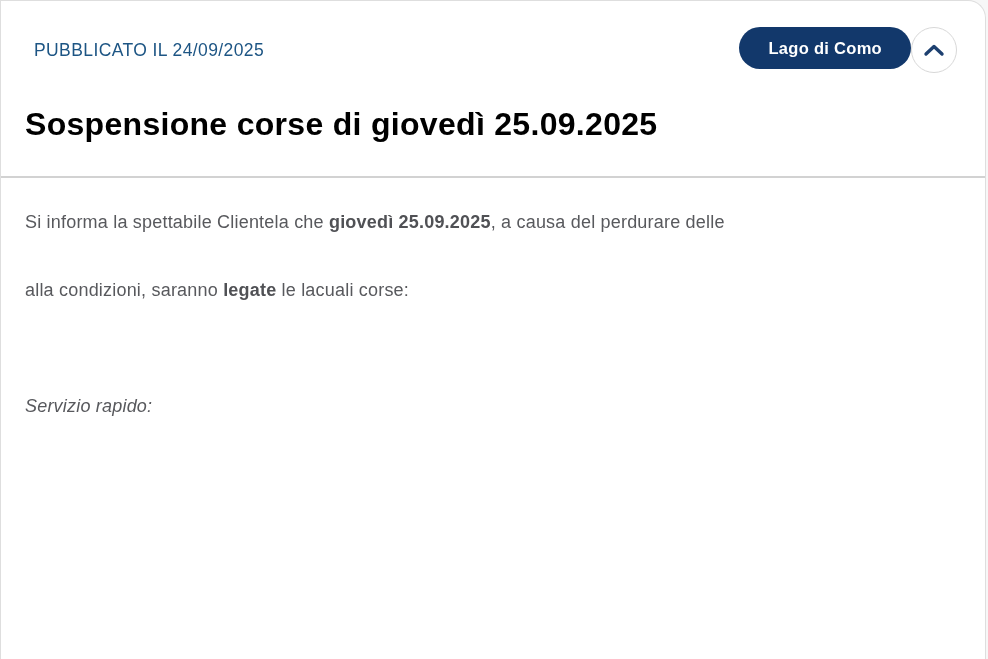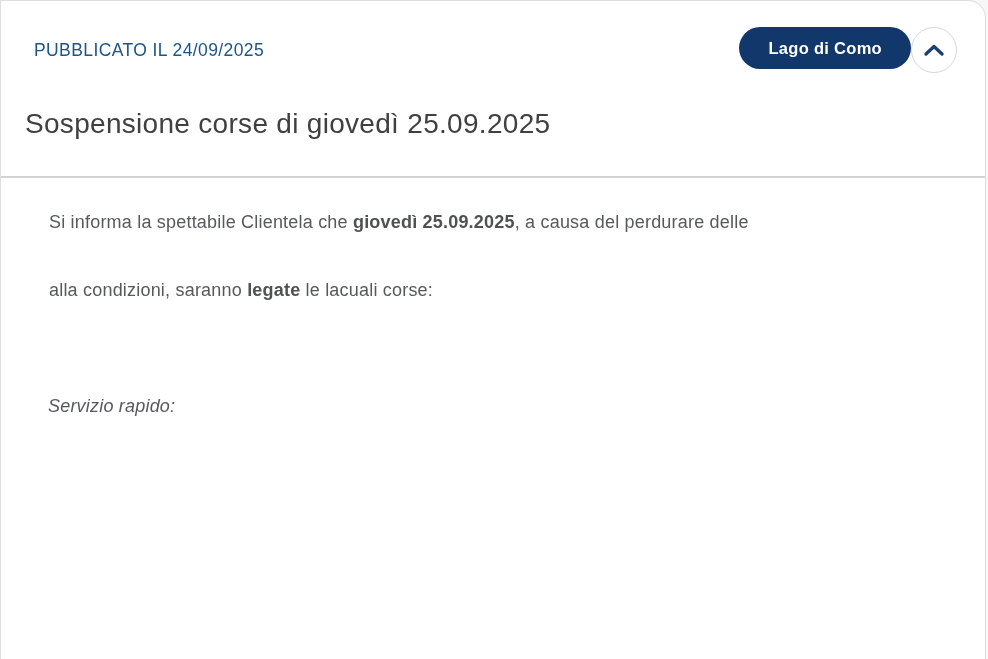--- a/index.html
+++ b/index.html
@@ -64,43 +64,43 @@
     border-radius: 50%;
     background: #ffffff;
     border: 1px solid #d8d8d8;
     cursor: pointer;
     display: flex;
     align-items: center;
     justify-content: center;
   }
   .page-title {
     margin-top: 33px;
-    font-size: 28px;
+    font-size: 32px;
     line-height: 36px;
-    font-weight: 400;
-    color: #404040;
+    font-weight: 700;
+    color: #000000;
     letter-spacing: 0.3px;
   }
   .divider {
     margin-top: 34px;
     margin-left: -24px;
     margin-right: -24px;
     height: 0;
     border-top: 2px solid #d2d2d2;
   }
   .body-text {
     color: #58595d;
     font-size: 18px;
     line-height: 34px;
     letter-spacing: 0.2px;
     white-space: pre-wrap;
   }
-  .para-1 { margin-top: 27px; margin-left: 24px; }
+  .para-1 { margin-top: 27px; }
   .service-block { margin-top: 14px; }
-  .service-label { font-style: italic; margin-left: 23px; }
+  .service-label { font-style: italic; }
   .bold { font-weight: 700; color: #505155; }
 </style>
 </head>
 <body>
 
 <div class="page">
   <div class="card">
 
     <div class="header-row">
       <div class="eyebrow">PUBBLICATO IL 24/09/2025</div>

